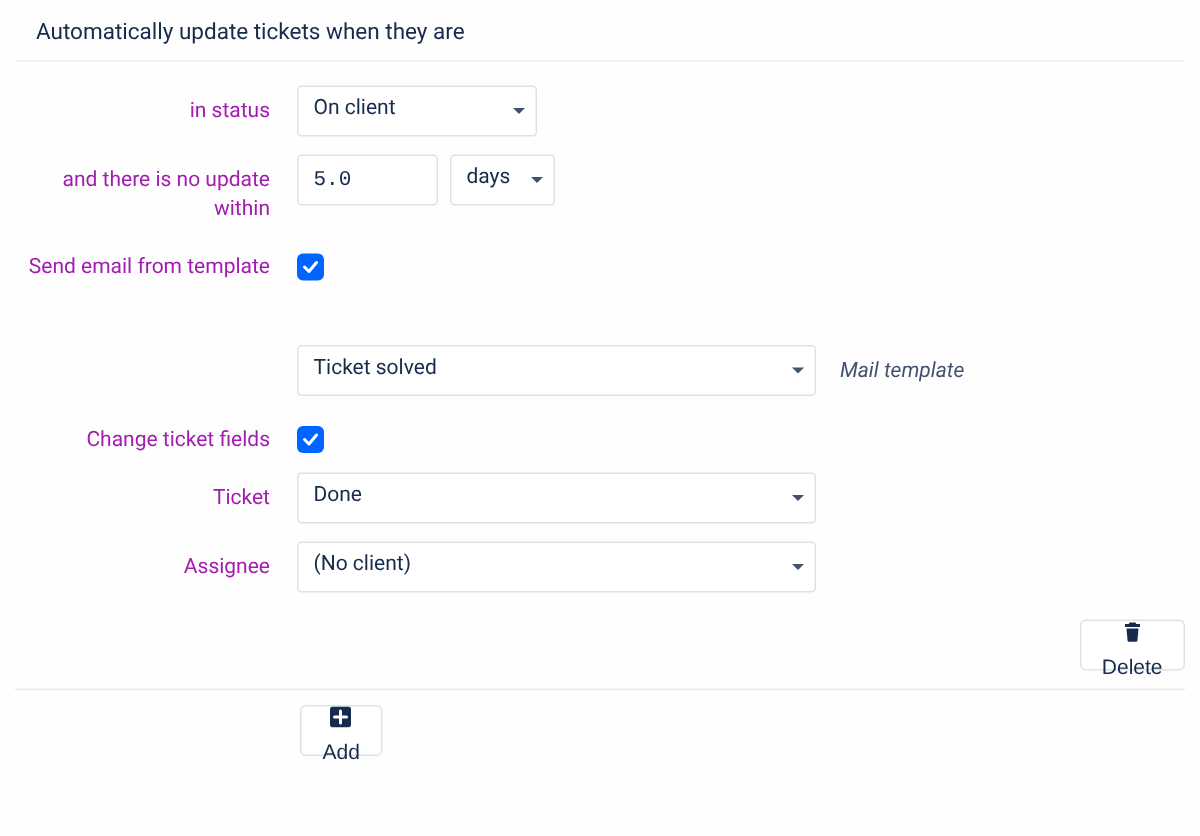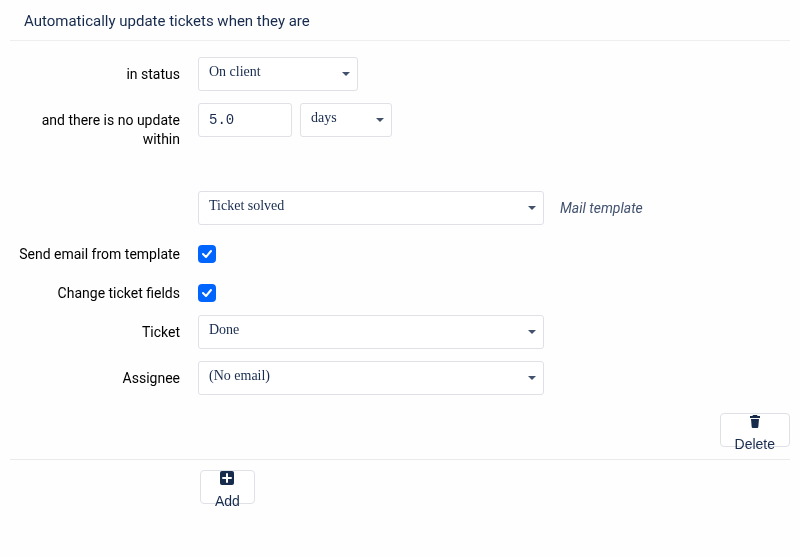--- a/index.html
+++ b/index.html
@@ -2,28 +2,28 @@
 <html><head>
   <meta charset="utf-8">
   <style>
     * { box-sizing: border-box; margin: 0; padding: 0; }
     body { font-family: -apple-system, BlinkMacSystemFont, "Segoe UI", Roboto, Arial, sans-serif; font-size: 14px; color: #172B4D; background: #fefeff; width: 800px; height: 557px; overflow: hidden; }
     .container { padding: 0 10px; }
     .section-header { border-bottom: 1px solid #eee; padding: 12px 0 10px 14px; }
     .section-title { font-size: 15px; font-weight: 400; color: #172B4D; }
     .form-body { padding: 10px 0 4px 0; }
     .form-row { display: flex; align-items: flex-start; padding: 6px 0; gap: 18px; }
-    .row-label { width: 170px; text-align: right; color: #000000; padding-top: 8px; line-height: 1.35; flex-shrink: 0; }
+    .row-label { width: 170px; text-align: right; color: #a21caf; padding-top: 8px; line-height: 1.35; flex-shrink: 0; }
     .row-content { display: flex; align-items: center; gap: 8px; flex-wrap: wrap; }
-    .select-wrap { position: relative; display: inline-block; font-family: Liberation Serif, serif; }
+    .select-wrap { position: relative; display: inline-block; }
     .select, .text-input, .unit-select { height: 34px; border: 1px solid #dfe1e6; border-radius: 3px; background: #fff; padding: 6px 28px 6px 10px; font-size: 14px; color: #172B4D; appearance: none; -webkit-appearance: none; cursor: pointer; }
     .text-input { padding: 6px 10px; cursor: text; }
     .w-sm { width: 160px; }
     .w-num { width: 94px; font-family: Liberation Mono, monospace; }
-    .w-unit { width: 92px; }
+    .w-unit { width: 70px; }
     .w-lg { width: 346px; }
     .caret { position: absolute; right: 8px; top: 50%; transform: translateY(-50%); pointer-events: none; color: #6B778C; }
     .caret svg { display: block; }
     .checkbox { width: 18px; height: 18px; border-radius: 4px; background: #0065FF; display: inline-flex; align-items: center; justify-content: center; cursor: pointer; margin-top: 8px; }
     .checkbox svg { display: block; }
     .hint-text { font-style: italic; color: #42526E; padding-left: 8px; font-size: 14px; }
     .action-bar { display: flex; justify-content: flex-end; padding: 12px 0; border-bottom: 1px solid #eaeaea; }
     .btn { height: 34px; display: inline-flex; align-items: center; gap: 8px; border: 1px solid #dfe1e6; border-radius: 4px; background: #fff; padding: 0 14px; font-size: 14px; color: #172B4D; cursor: pointer; flex-direction: column; }
     .btn-icon-fill { fill: #172B4D; }
     .add-bar { display: flex; padding: 10px 0 0 190px; }
@@ -62,43 +62,43 @@
           <div class="select w-unit">days</div>
           <span class="caret">
               <svg width="8" height="8" viewBox="0 0 8 8">
                 <path d="M0 2 L4 6 L8 2 Z" fill="#42526E"></path>
               </svg>
             </span>
         </div>
       </div>
     </div>
 
+    <div class="form-row tight-top">
+      <div class="row-label">Send email from template</div>
+      <div class="row-content">
+        <div class="checkbox">
+          <svg width="12" height="12" viewBox="0 0 12 12">
+              <path d="M2 6 L5 9 L10 3" stroke="#fff" stroke-width="2" fill="none" stroke-linecap="round" stroke-linejoin="round"></path>
+            </svg>
+        </div>
+      </div>
+    </div>
+
     <div class="form-row extra-top">
       <div class="row-label"></div>
       <div class="row-content">
         <div class="select-wrap">
           <div class="select w-lg">Ticket solved</div>
           <span class="caret">
               <svg width="8" height="8" viewBox="0 0 8 8">
                 <path d="M0 2 L4 6 L8 2 Z" fill="#42526E"></path>
               </svg>
             </span>
         </div>
         <span class="hint-text">Mail template</span>
-      </div>
-    </div>
-
-    <div class="form-row tight-top">
-      <div class="row-label">Send email from template</div>
-      <div class="row-content">
-        <div class="checkbox">
-          <svg width="12" height="12" viewBox="0 0 12 12">
-              <path d="M2 6 L5 9 L10 3" stroke="#fff" stroke-width="2" fill="none" stroke-linecap="round" stroke-linejoin="round"></path>
-            </svg>
-        </div>
       </div>
     </div>
 
     <div class="form-row tight-top">
       <div class="row-label">Change ticket fields</div>
       <div class="row-content">
         <div class="checkbox">
           <svg width="12" height="12" viewBox="0 0 12 12">
               <path d="M2 6 L5 9 L10 3" stroke="#fff" stroke-width="2" fill="none" stroke-linecap="round" stroke-linejoin="round"></path>
             </svg>
@@ -117,21 +117,21 @@
               </svg>
             </span>
         </div>
       </div>
     </div>
 
     <div class="form-row">
       <div class="row-label">Assignee</div>
       <div class="row-content">
         <div class="select-wrap">
-          <div class="select w-lg">(No email)</div>
+          <div class="select w-lg">(No client)</div>
           <span class="caret">
               <svg width="8" height="8" viewBox="0 0 8 8">
                 <path d="M0 2 L4 6 L8 2 Z" fill="#42526E"></path>
               </svg>
             </span>
         </div>
       </div>
     </div>
 
     <div class="action-bar">

